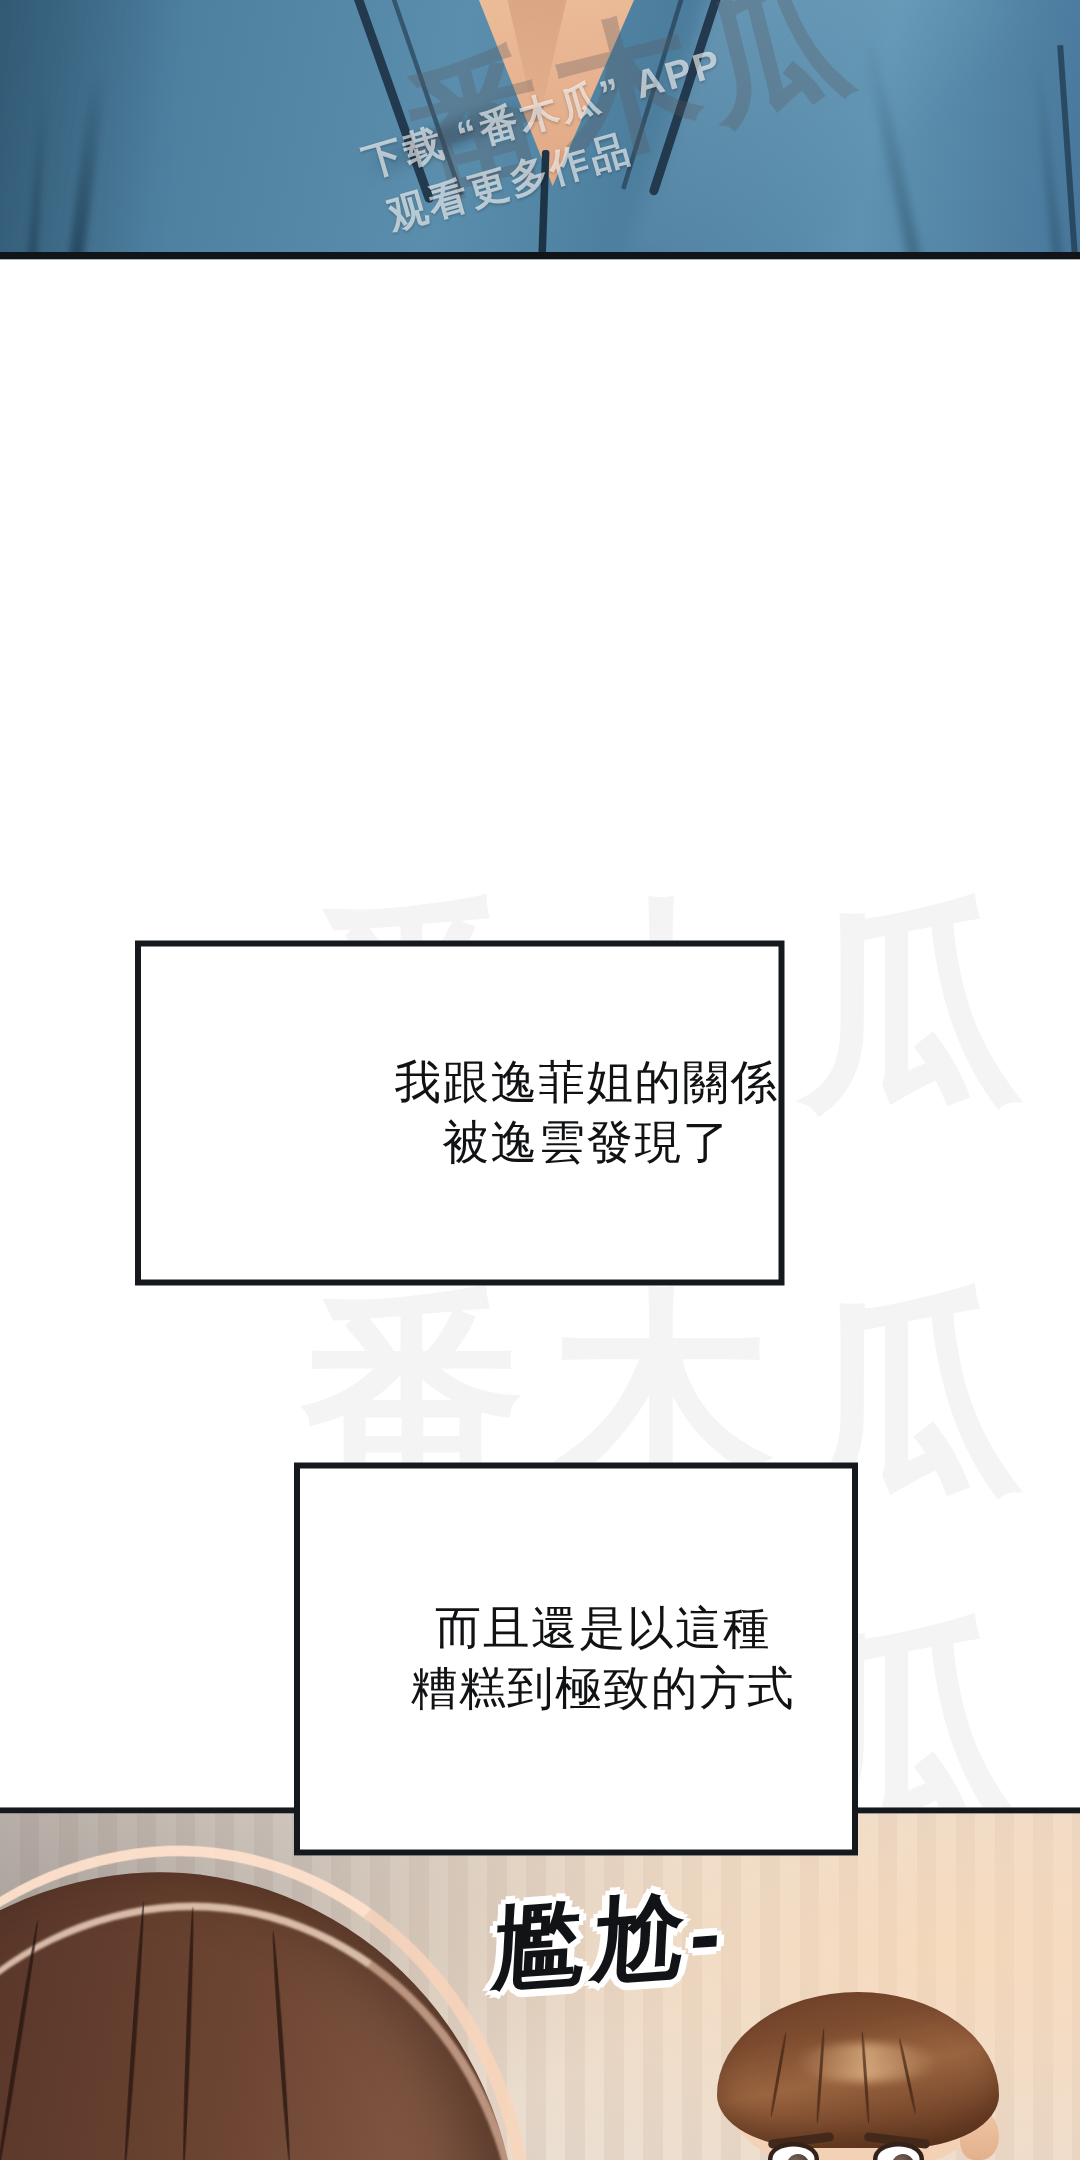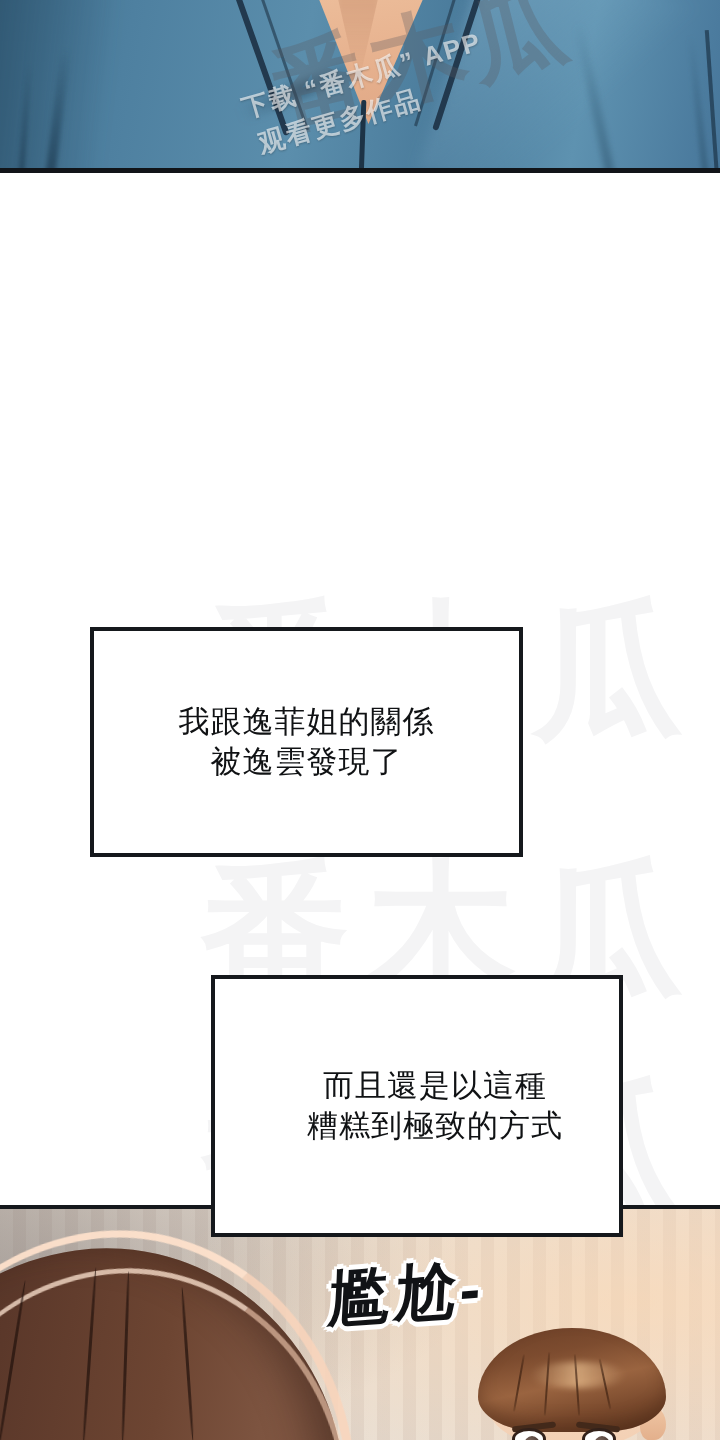--- a/index.html
+++ b/index.html
@@ -185,22 +185,22 @@
   }
   .textbox .lines {
     font-size:31px;
     line-height:1.28;
     color:#101214;
     letter-spacing:1px;
     font-weight:400;
     white-space:pre-line;
   }
   #box-1 { left:241px; top:255px;  width:413px; height:236px; }
-  #box-2 { left:90px;  top:627px;  width:433px; height:230px; }
-  #box-3 { left:211px; top:975px;  width:412px; height:262px;padding-left:36px; }
+  #box-2 { left:90px;  top:627px;  width:433px; height:230px;justify-content:flex-end; }
+  #box-3 { left:196px; top:975px;  width:376px; height:262px;padding-left:36px; }
 
   
   .panel-bottom {
     position:absolute; left:0; top:1205px;
     width:720px; height:235px;
     overflow:hidden;
     background:#e7d9cd;
     border-top:4px solid #15181c;
   }
   .wallpaper {

